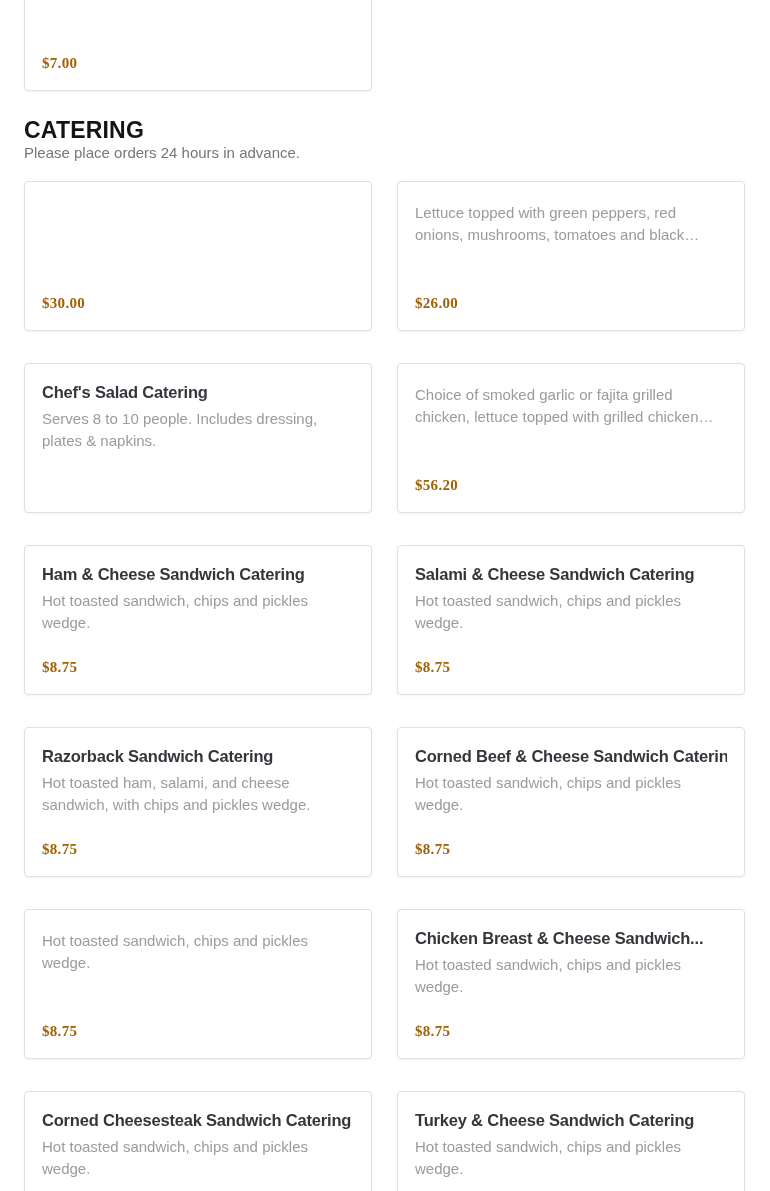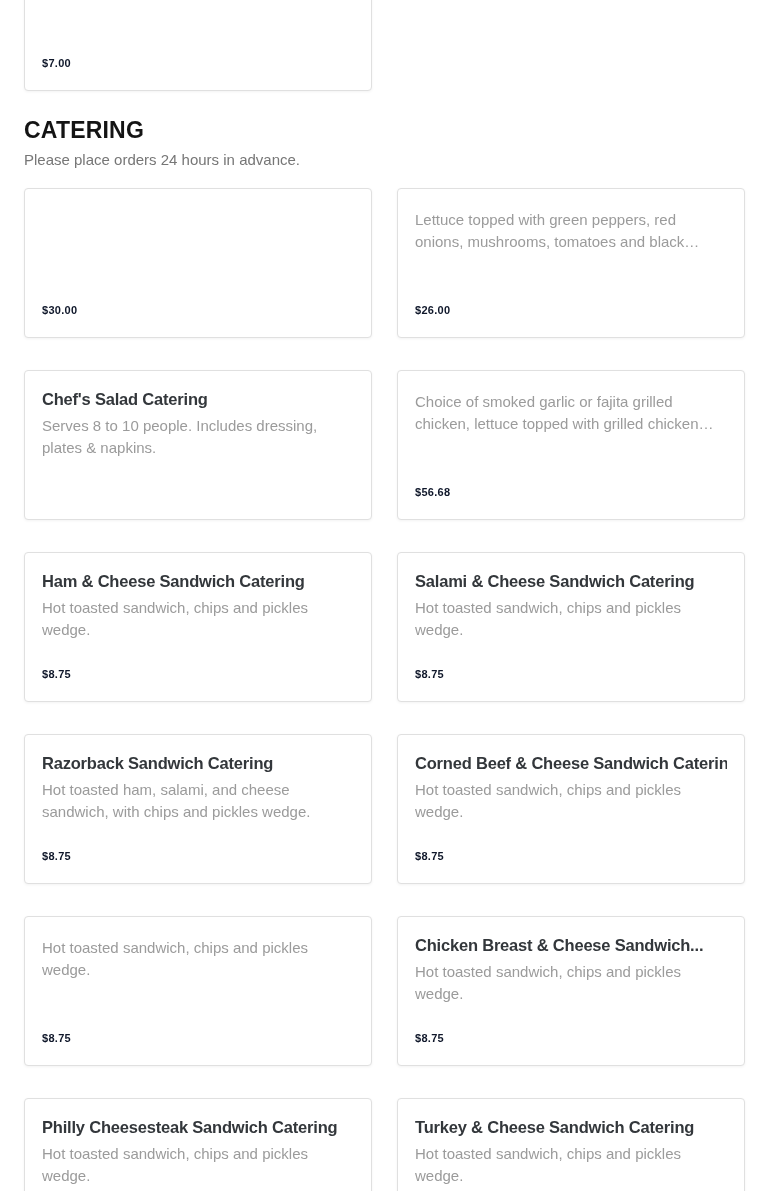--- a/index.html
+++ b/index.html
@@ -39,42 +39,41 @@
     font-size: 15px;
     color: #9b9b9b;
     line-height: 22px;
     display: -webkit-box;
     -webkit-line-clamp: 2;
     -webkit-box-orient: vertical;
     overflow: hidden;
   }
   .card-price {
     margin-top: auto;
-    font-family: Liberation Sans, sans-serif;
-    font-size: 11px;
+    font-family: Liberation Serif, serif;
+    font-size: 15px;
     font-weight: 700;
-    color: #0f172a;
+    color: #a16207;
     letter-spacing: 0.3px;
     line-height: 20px;
   }
 
   
   .partial-card { margin-top: -59px; }
 
   
   .section-header { margin-top: 26px; }
   .section-title {
     font-size: 23px;
     font-weight: 800;
     color: #141414;
     letter-spacing: 0.2px;
     line-height: 26px;
   }
   .section-note {
-    margin-top: 7px;
     font-size: 15px;
     color: #767676;
     line-height: 20px;
   }
 
   
   .grid {
     margin-top: 18px;
     display: grid;
     grid-template-columns: 348px 348px;
@@ -108,21 +107,21 @@
     <div class="card-price">$26.00</div>
   </div>
 
   <div class="card">
     <div class="card-title">Chef's Salad Catering</div>
     <div class="card-desc">Serves 8 to 10 people. Includes dressing, plates &amp; napkins.</div>
   </div>
 
   <div class="card">
     <div class="card-desc">Choice of smoked garlic or fajita grilled chicken, lettuce topped with grilled chicken breast,...</div>
-    <div class="card-price">$56.68</div>
+    <div class="card-price">$56.20</div>
   </div>
 
   <div class="card">
     <div class="card-title">Ham &amp; Cheese Sandwich Catering</div>
     <div class="card-desc">Hot toasted sandwich, chips and pickles wedge.</div>
     <div class="card-price">$8.75</div>
   </div>
 
   <div class="card">
     <div class="card-title">Salami &amp; Cheese Sandwich Catering</div>
@@ -147,21 +146,21 @@
     <div class="card-price">$8.75</div>
   </div>
 
   <div class="card">
     <div class="card-title">Chicken Breast &amp; Cheese Sandwich...</div>
     <div class="card-desc">Hot toasted sandwich, chips and pickles wedge.</div>
     <div class="card-price">$8.75</div>
   </div>
 
   <div class="card">
-    <div class="card-title">Philly Cheesesteak Sandwich Catering</div>
+    <div class="card-title">Corned Cheesesteak Sandwich Catering</div>
     <div class="card-desc">Hot toasted sandwich, chips and pickles wedge.</div>
     <div class="card-price"></div>
   </div>
 
   <div class="card">
     <div class="card-title">Turkey &amp; Cheese Sandwich Catering</div>
     <div class="card-desc">Hot toasted sandwich, chips and pickles wedge.</div>
     <div class="card-price"></div>
   </div>
 </div>

